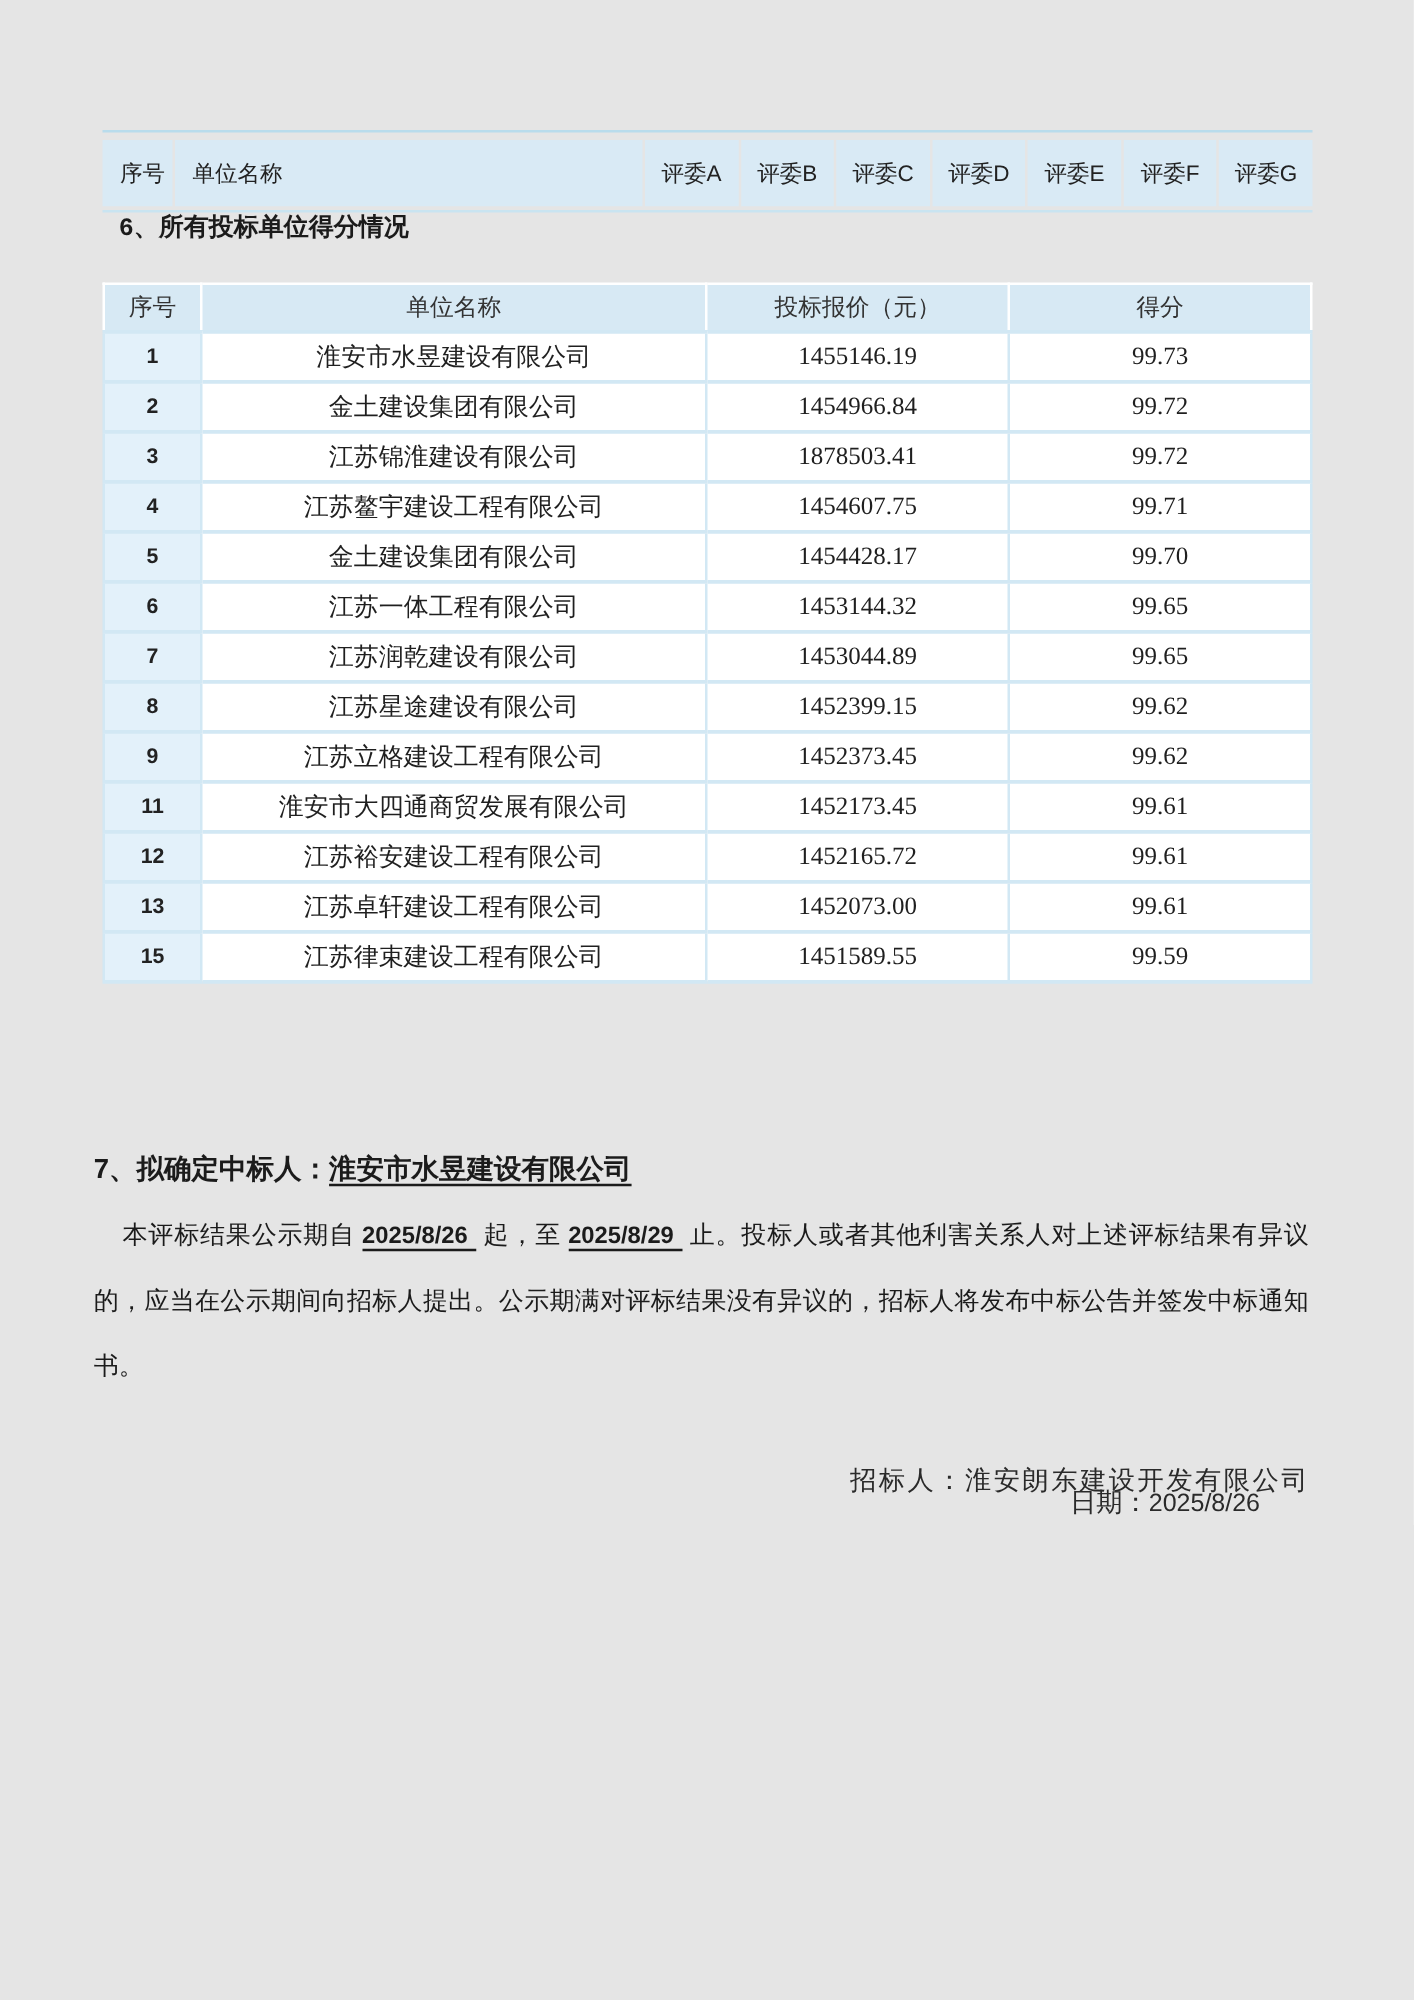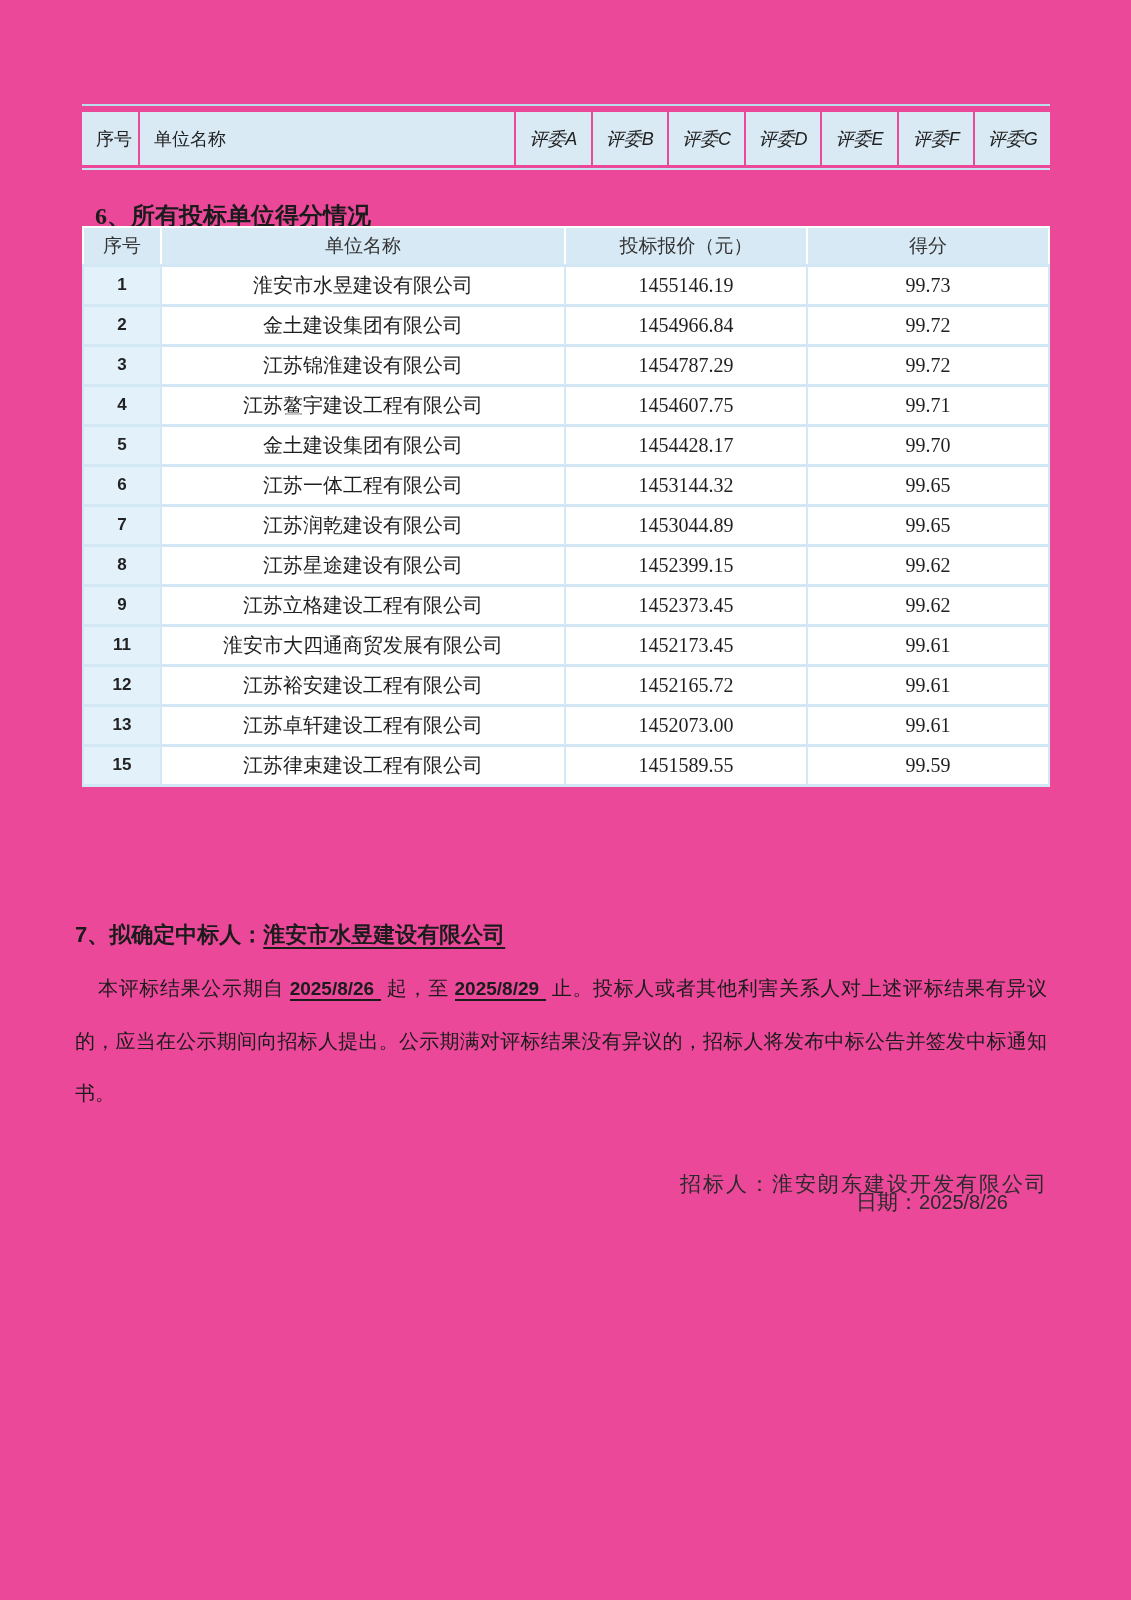--- a/index.html
+++ b/index.html
@@ -1,35 +1,35 @@
 <!DOCTYPE html>
 <html><head>
 <meta charset="utf-8">
 <style>
   * { margin:0; padding:0; box-sizing:border-box; }
   body { background:#fff; font-family:"Liberation Serif","DejaVu Serif",serif; }
-  .page { position:relative; width:1131px; height:1600px; background:#ec4899; overflow:hidden; }
+  .page { position:relative; width:1131px; height:1600px; background:#e5e5e5; overflow:hidden; }
 
   
   .top-table { position:absolute; left:82px; top:104px; width:968px;
                border-top:2px solid #b9dcec; border-bottom:2px solid #c9e4f1;
                padding:6px 0 3px 0; }
   .top-row { display:flex; gap:2px; }
   .top-cell { background:#d9eaf5; height:53px; display:flex; align-items:center;
               font-family:"Liberation Sans","DejaVu Sans",sans-serif;
               font-size:18px; color:#222; justify-content:center; }
   .top-cell.lefty { justify-content:flex-start; padding-left:14px; }
   .tc-seq { flex:0 0 56px; }
   .tc-name { flex:0 0 374px; }
-  .tc-judge { flex:1 1 0;font-style:italic; }
+  .tc-judge { flex:1 1 0; }
 
   
-  .sec6-heading { position:absolute; left:95px; top:200px;
-                  font-family:Liberation Serif, serif;
-                  font-weight:bold; font-size:24px; color:#1b1b1b; }
+  .sec6-heading { position:absolute; left:95px; top:168px;
+                  font-family:Liberation Mono, monospace;
+                  font-weight:bold; font-size:20px; color:#1b1b1b; }
   .sec7-heading { position:absolute; left:75px; top:920px;
                   font-family:"Liberation Sans","DejaVu Sans",sans-serif;
                   font-weight:bold; font-size:22px; color:#1b1b1b; }
   .winner-underline { text-decoration:underline; text-decoration-thickness:2px;
                       text-underline-offset:5px; }
 
   
   .score-table { position:absolute; left:82px; top:226px; width:966px;
                  border-collapse:collapse; table-layout:fixed; }
   .score-table th { background:#d7e9f4; border:2px solid #ffffff; height:38px;
@@ -96,21 +96,21 @@
         </tr>
         <tr>
           <td class="col-index">2</td>
           <td class="col-name">金土建设集团有限公司</td>
           <td class="col-price">1454966.84</td>
           <td class="col-score">99.72</td>
         </tr>
         <tr>
           <td class="col-index">3</td>
           <td class="col-name">江苏锦淮建设有限公司</td>
-          <td class="col-price">1454787.29</td>
+          <td class="col-price">1878503.41</td>
           <td class="col-score">99.72</td>
         </tr>
         <tr>
           <td class="col-index">4</td>
           <td class="col-name">江苏鳌宇建设工程有限公司</td>
           <td class="col-price">1454607.75</td>
           <td class="col-score">99.71</td>
         </tr>
         <tr>
           <td class="col-index">5</td>

